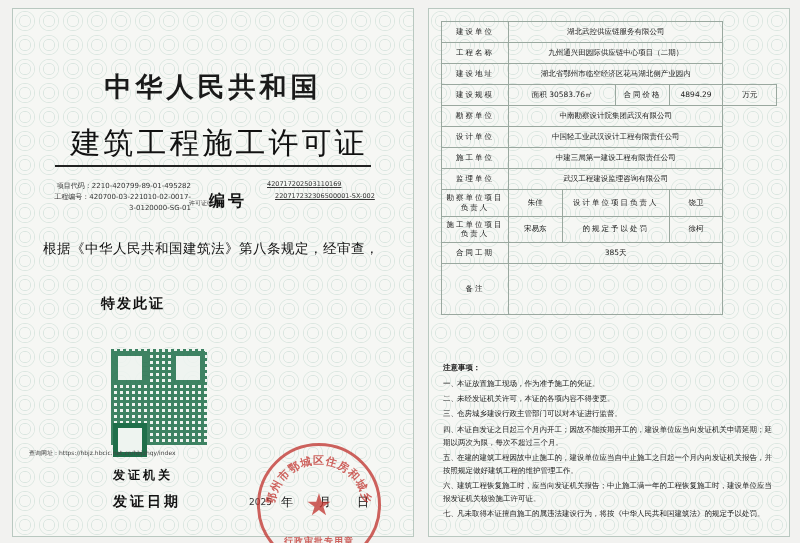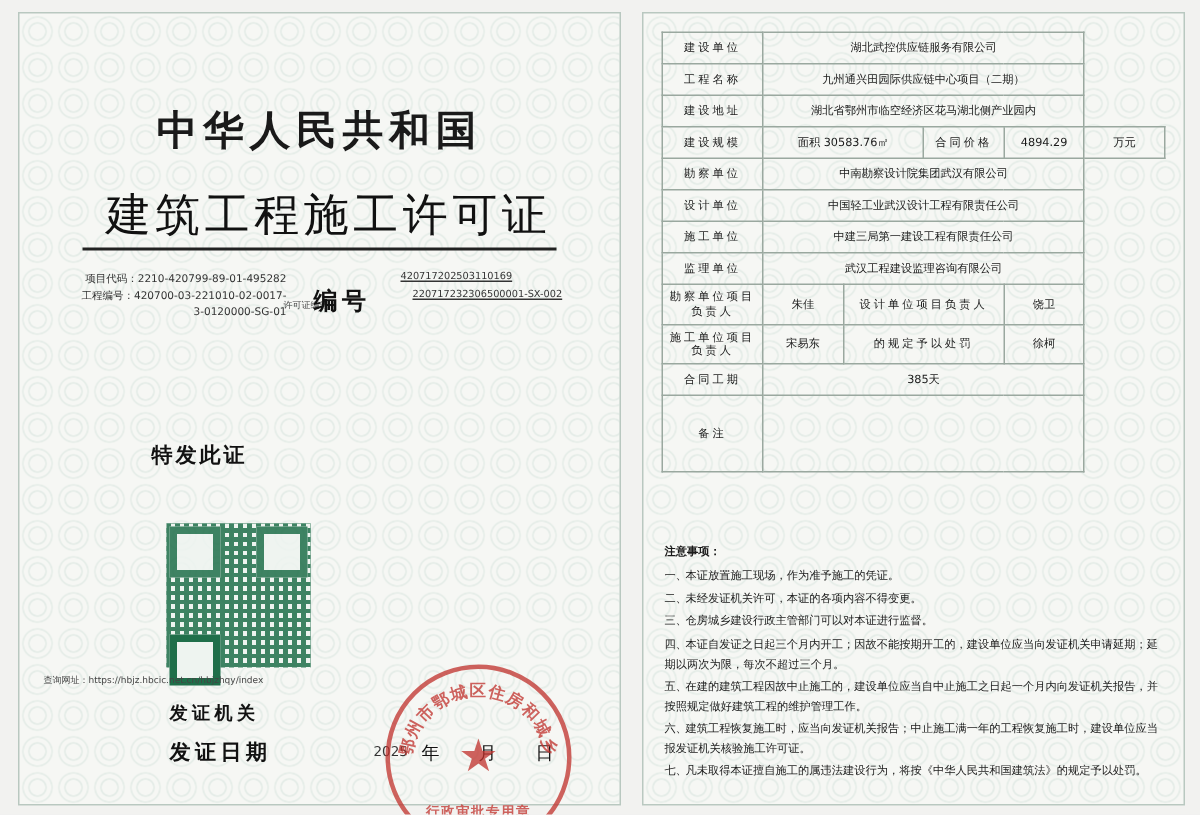--- a/index.html
+++ b/index.html
@@ -166,20 +166,21 @@
         <div>3-0120000-SG-01</div>
       </div>
 
       <div class="numvals">
         <div class="v1">420717202503110169</div>
         <div>220717232306500001-SX-002</div>
       </div>
       <div class="stamp-small">许可证编号</div>
       <div class="numlabel">编号</div>
 
+      <div class="body-line1">根据《中华人民共和国建筑法》第八条规定，经审查，</div>
       <div class="special">特发此证</div>
 
       <div class="qr"></div>
       <div class="qr-corner3"></div>
       <div class="qrurl">查询网址：https://hbjz.hbcic.net.cn/hbjzhqy/index</div>
 
       <div class="issuer">发证机关</div>
       <div class="issuedate">发证日期</div>
       <div class="date-y">2025</div>
       <div class="date-sep1">年</div>

